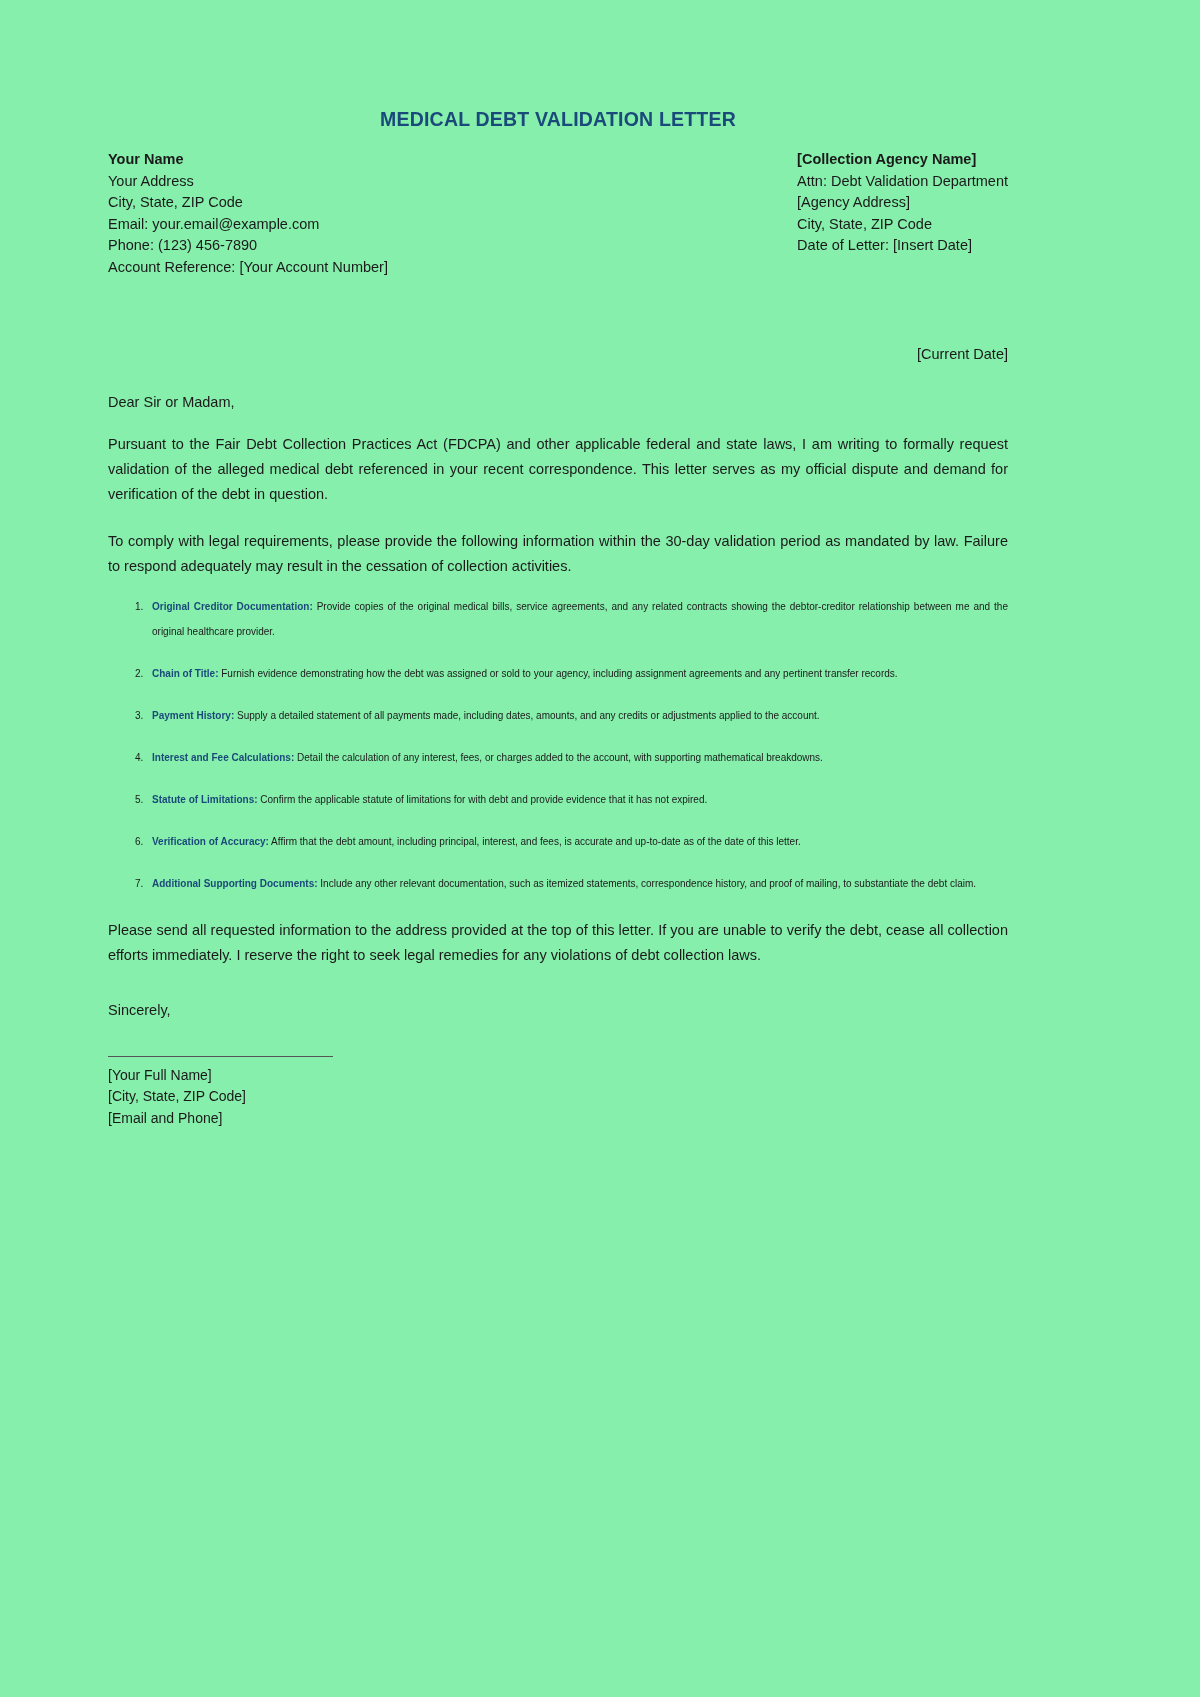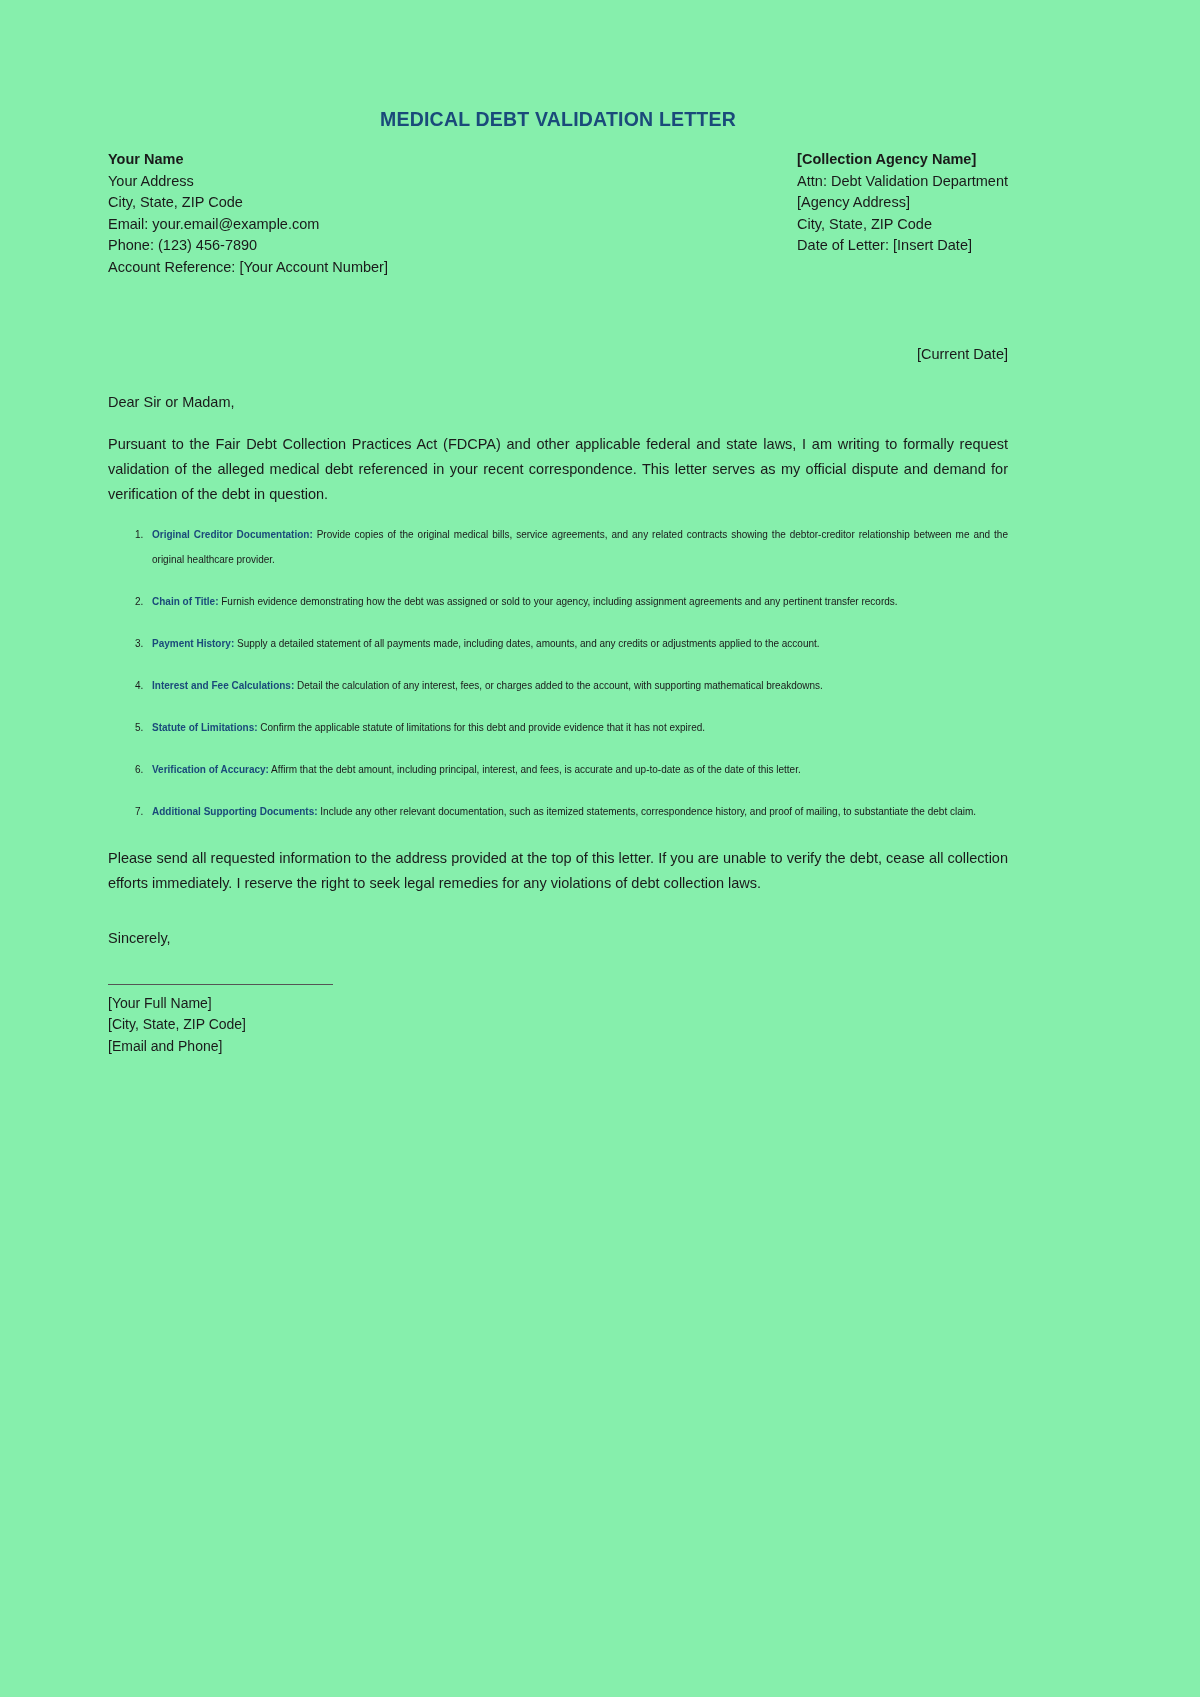--- a/index.html
+++ b/index.html
@@ -123,27 +123,28 @@
         <div class="addr-line">Date of Letter: [Insert Date]</div>
       </div>
     </div>
 
     <div class="current-date">[Current Date]</div>
 
     <div class="salutation">Dear Sir or Madam,</div>
 
     <p class="para">Pursuant to the Fair Debt Collection Practices Act (FDCPA) and other applicable federal and state laws, I am writing to formally request validation of the alleged medical debt referenced in your recent correspondence. This letter serves as my official dispute and demand for verification of the debt in question.</p>
 
+    <p class="para">To comply with legal requirements, please provide the following information within the 30-day validation period as mandated by law. Failure to respond adequately may result in the cessation of collection activities.</p>
 
     <ol class="items">
         <li><span class="item-label">Original Creditor Documentation:</span><span> Provide copies of the original medical bills, service agreements, and any related contracts showing the debtor-creditor relationship between me and the original healthcare provider.</span></li>
         <li><span class="item-label">Chain of Title:</span><span> Furnish evidence demonstrating how the debt was assigned or sold to your agency, including assignment agreements and any pertinent transfer records.</span></li>
         <li><span class="item-label">Payment History:</span><span> Supply a detailed statement of all payments made, including dates, amounts, and any credits or adjustments applied to the account.</span></li>
         <li><span class="item-label">Interest and Fee Calculations:</span><span> Detail the calculation of any interest, fees, or charges added to the account, with supporting mathematical breakdowns.</span></li>
-        <li><span class="item-label">Statute of Limitations:</span><span> Confirm the applicable statute of limitations for this debt and provide evidence that it has not expired.</span></li>
+        <li><span class="item-label">Statute of Limitations:</span><span> Confirm the applicable statute of limitations for with debt and provide evidence that it has not expired.</span></li>
         <li><span class="item-label">Verification of Accuracy:</span><span> Affirm that the debt amount, including principal, interest, and fees, is accurate and up-to-date as of the date of this letter.</span></li>
         <li><span class="item-label">Additional Supporting Documents:</span><span> Include any other relevant documentation, such as itemized statements, correspondence history, and proof of mailing, to substantiate the debt claim.</span></li>
       </ol>
 
     <p class="para">Please send all requested information to the address provided at the top of this letter. If you are unable to verify the debt, cease all collection efforts immediately. I reserve the right to seek legal remedies for any violations of debt collection laws.</p>
 
     <div class="closing">Sincerely,</div>
 
     <div class="sig-line"></div>
 

